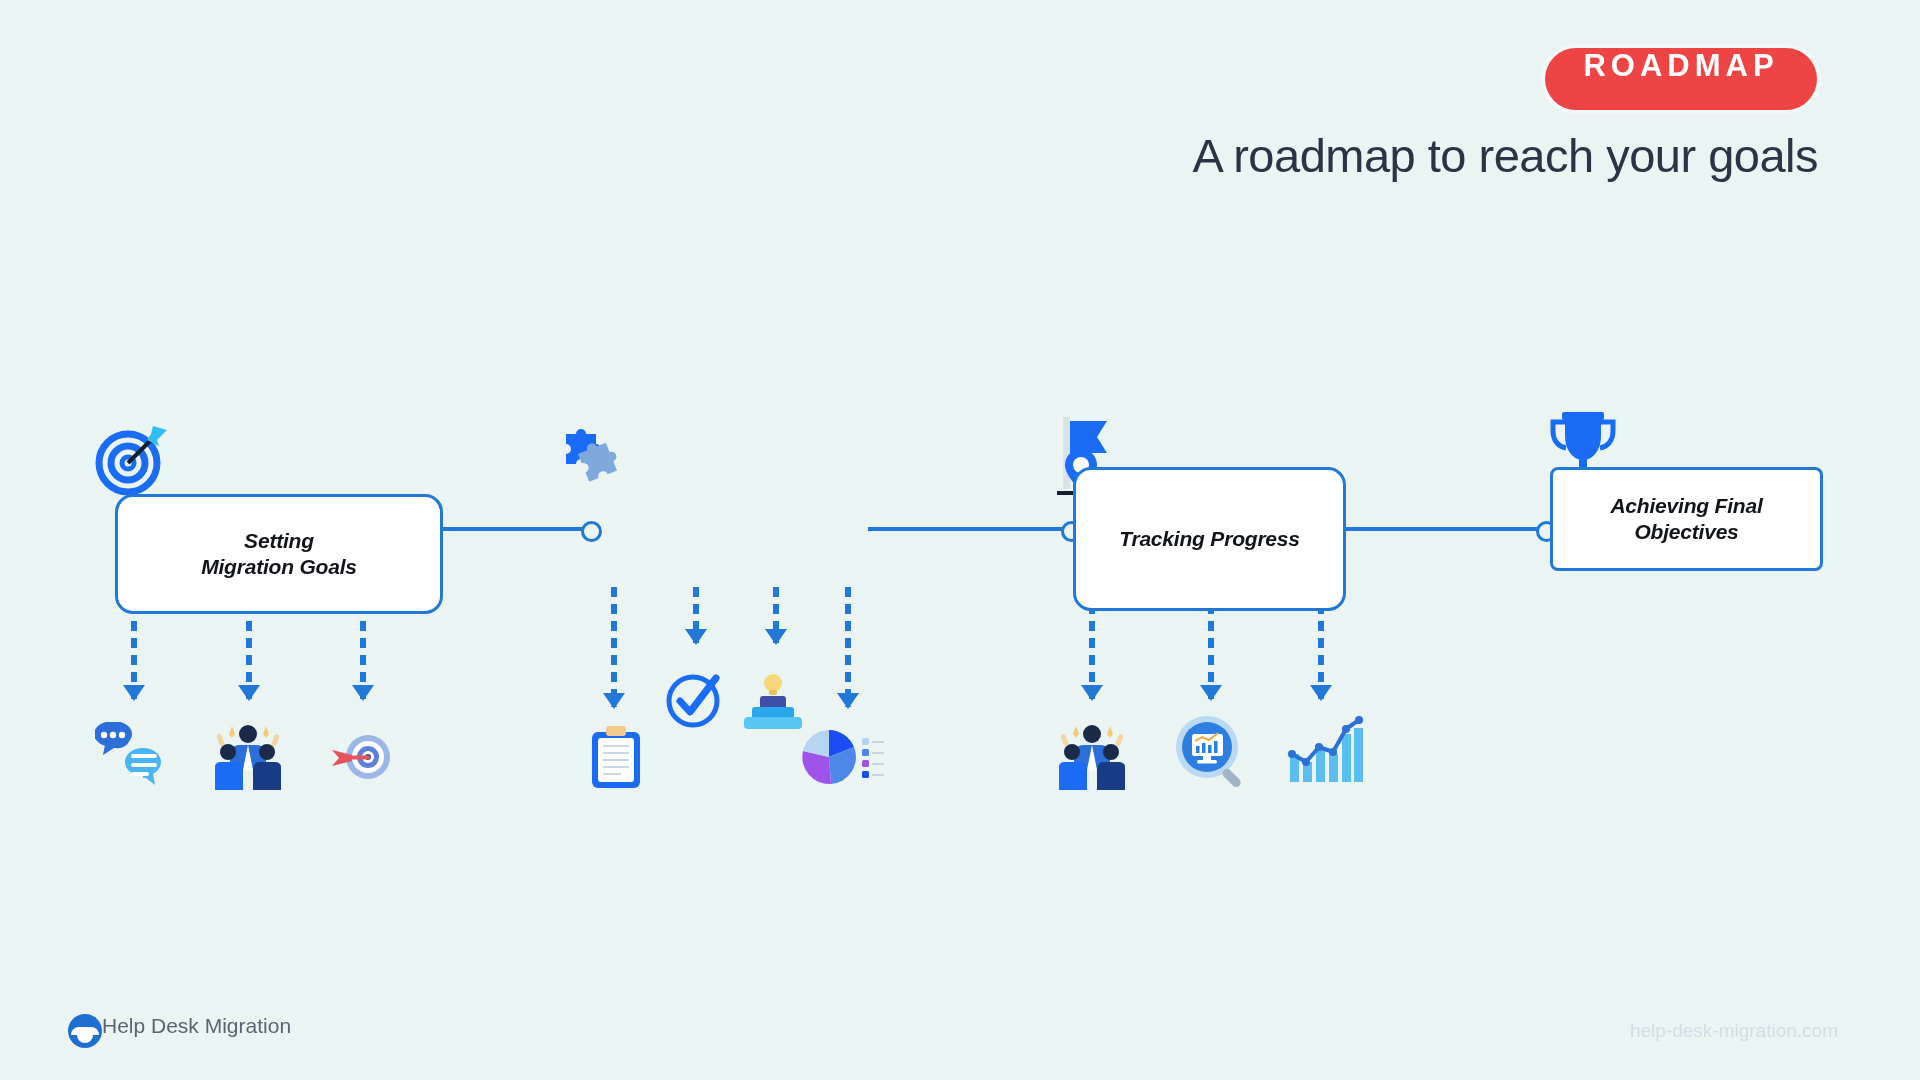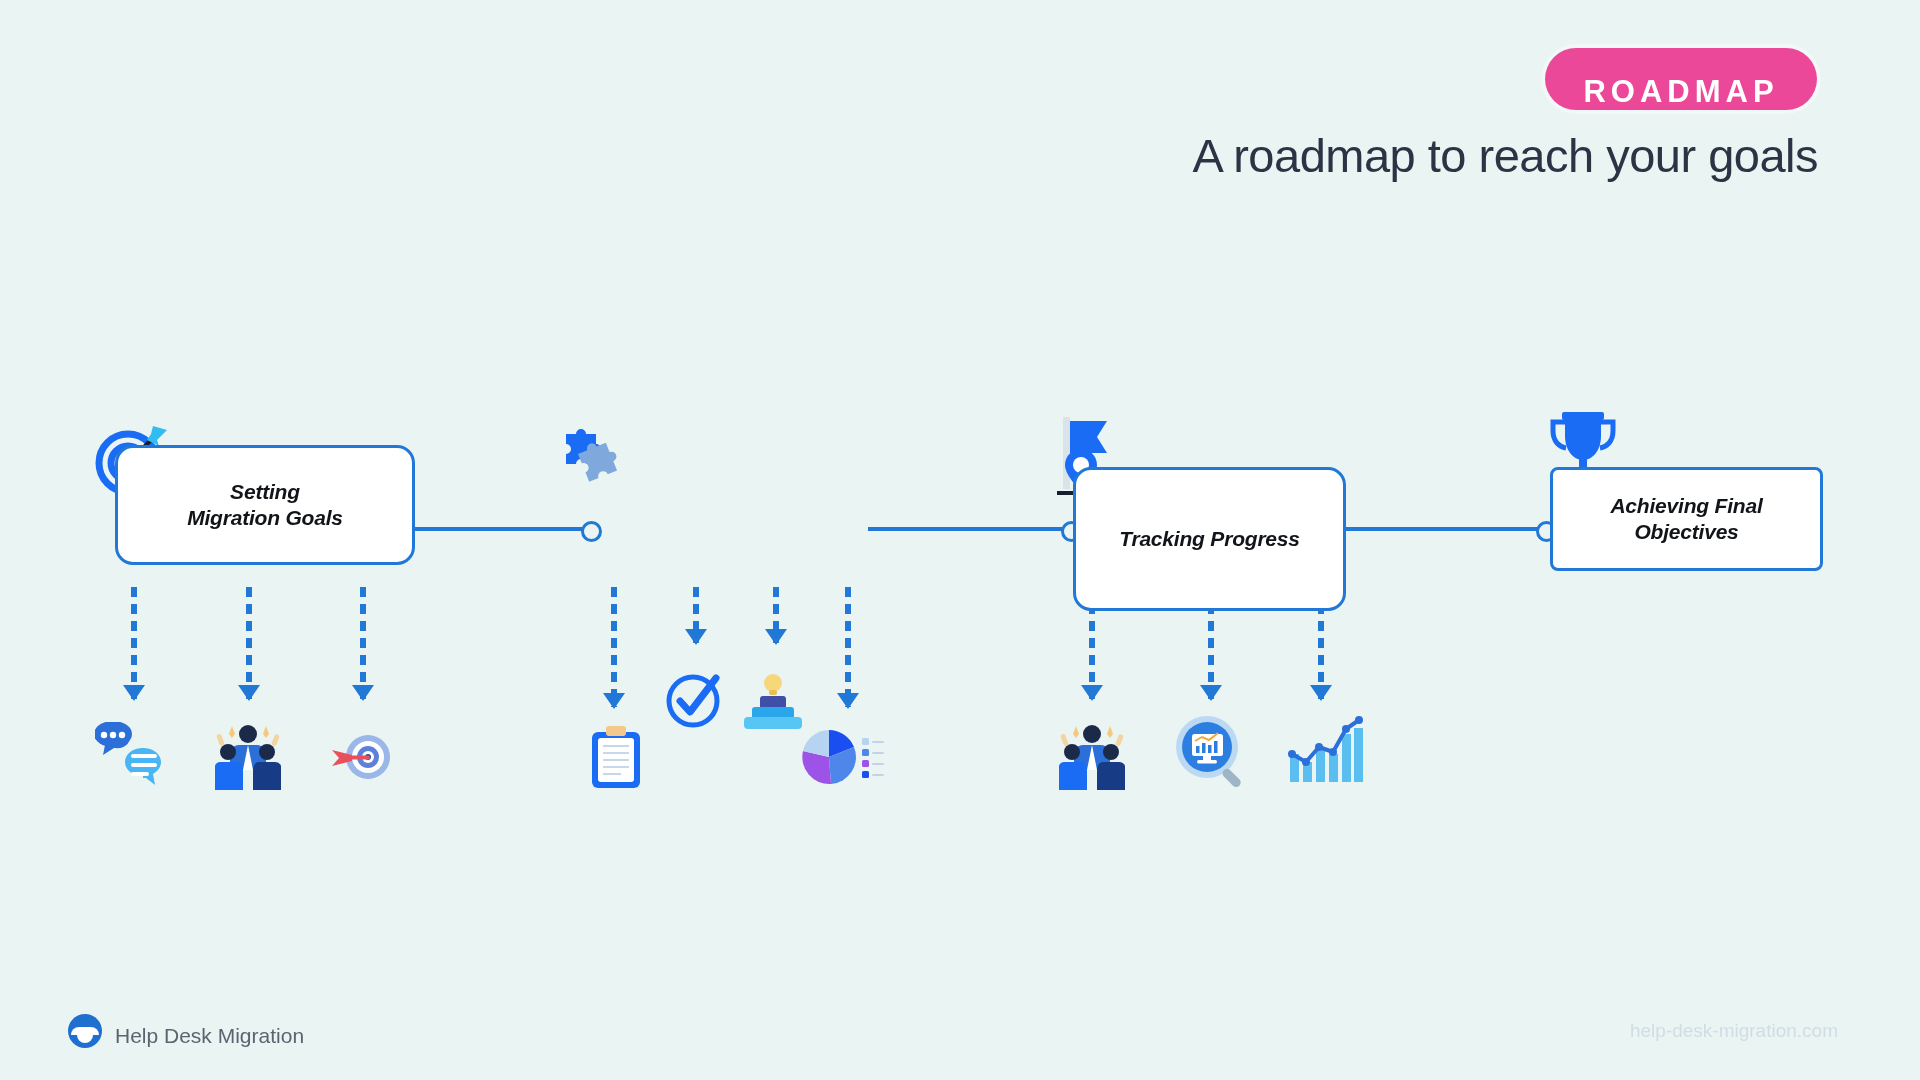--- a/index.html
+++ b/index.html
@@ -9,22 +9,22 @@
     background:#eaf4f3;
     font-family:"Liberation Sans", sans-serif;
     overflow:hidden;
     position:relative;
   }
   .stage{position:absolute;inset:0;}
 
   
   #badge{
     position:absolute;left:1545px;top:48px;width:272px;height:62px;
-    background:#ec4899;border-radius:34px;
-    display:flex;align-items:flex-end;justify-content:center;
+    background:#ef4444;border-radius:34px;
+    display:flex;align-items:flex-start;justify-content:center;
     box-shadow:0 0 0 4px rgba(255,255,255,.35);
   }
   #badge span{
     color:#ffffff;font-size:31px;font-weight:bold;letter-spacing:5px;
   }
   #headline{
     position:absolute;right:102px;top:128px;
     color:#2b3445;font-size:47px;font-weight:normal;
     letter-spacing:-0.5px;text-align:right;white-space:nowrap;
   }
@@ -66,21 +66,21 @@
     width:0;height:0;border-left:11px solid transparent;
     border-right:11px solid transparent;border-top:16px solid #2178d6;
   }
 
   
   .subicon{position:absolute;z-index:2;}
 
   
   #footer-logo{
     position:absolute;left:68px;top:1014px;
-    display:flex;align-items:flex-end;gap:13px;
+    display:flex;align-items:flex-start;
   }
   #footer-logo .mark{
     width:34px;height:34px;border-radius:50%;background:#1f6fd0;
     position:relative;overflow:hidden;flex:none;
   }
   #footer-logo .mark::before{
     content:"";position:absolute;left:3px;top:13px;width:28px;height:8px;
     background:#ffffff;border-radius:14px 14px 0 0;
   }
   #footer-logo .mark::after{
@@ -105,21 +105,21 @@
 
   <div class="track-line" style="left:388px;width:200px;"></div>
   <div class="track-node" style="left:581px;"></div>
 
   <div class="track-line" style="left:868px;width:200px;"></div>
   <div class="track-node" style="left:1061px;"></div>
 
   <div class="track-line" style="left:1343px;width:200px;"></div>
   <div class="track-node" style="left:1536px;"></div>
 
-  <div class="card" style="left:115px;top:445px;width:300px;height:120px;">
+  <div class="card" style="left:115px;top:494px;width:328px;height:120px;">
     <div class="card-label">
       <span>Setting</span><br>
       <span>Migration Goals</span>
     </div>
   </div>
 
   <svg class="subicon" style="left:95px;top:418px;" width="78" height="78" viewBox="0 0 78 78">
     <circle cx="33" cy="45" r="29" fill="none" stroke="#1a6cf5" stroke-width="7"></circle>
     <circle cx="33" cy="45" r="17" fill="none" stroke="#1a6cf5" stroke-width="7"></circle>
     <circle cx="33" cy="45" r="6" fill="none" stroke="#1a6cf5" stroke-width="5"></circle>

